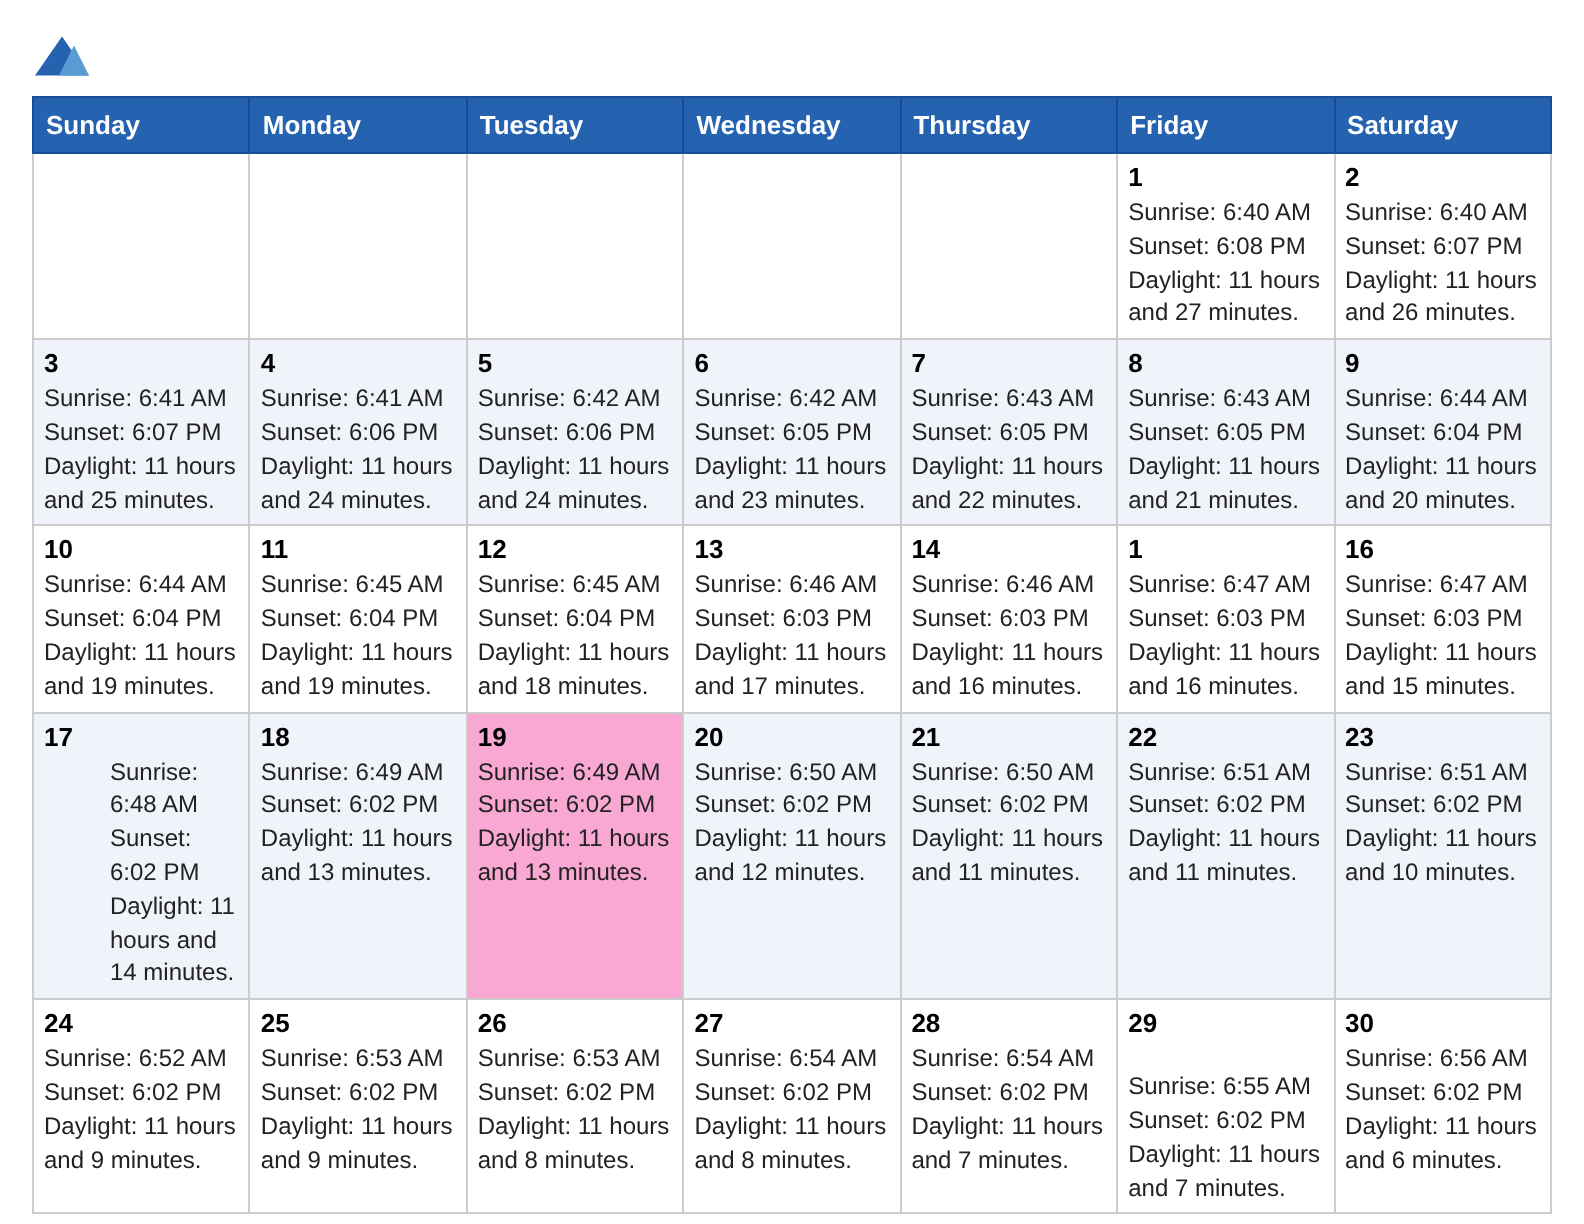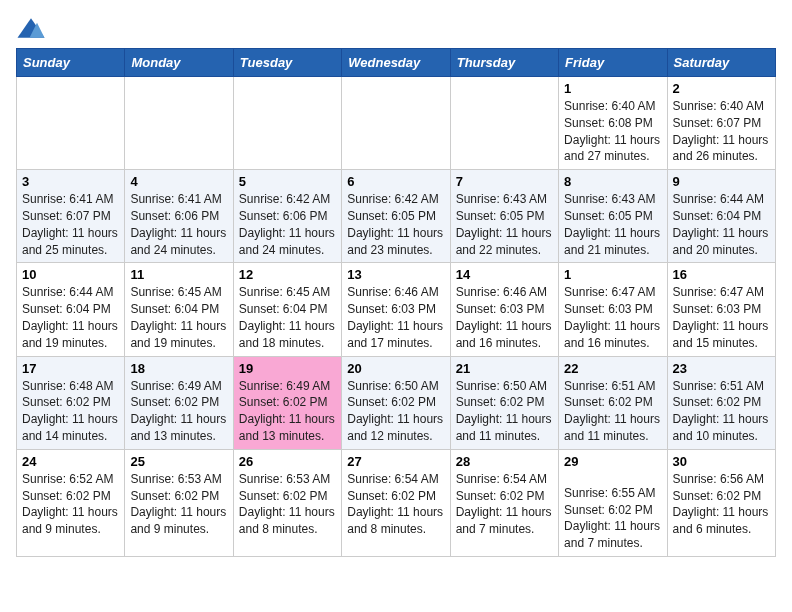--- a/index.html
+++ b/index.html
@@ -53,21 +53,20 @@
       font-size: 11px;
     }
     .calendar-table th {
       background: #2563b0;
       color: #fff;
       text-align: left;
       padding: 6px 6px;
       font-size: 13px;
       font-weight: bold;
       border: 1px solid #1a4d99;
-      font-style: italic;
     }
     .calendar-table td {
       border: 1px solid #ccc;
       vertical-align: top;
       padding: 4px 5px;
       height: 88px;
       width: 14.28%;
     }
     .calendar-table tr:nth-child(even) td {
       background: #f0f4fa;
@@ -227,21 +226,21 @@
         <td style="background: rgb(255, 255, 255);">
           <span class="day-number">16</span>
           <div class="day-info" style="white-space: pre-line;">Sunrise: 6:47 AM
 Sunset: 6:03 PM
 Daylight: 11 hours and 15 minutes.</div>
         </td>
       </tr>
       <tr>
         <td style="background: rgb(240, 244, 250);">
           <span class="day-number">17</span>
-          <div class="day-info" style="white-space: pre-line;">Sunrise: 6:48 AM
+          <div class="day-info" style="white-space: pre-line; margin-left: 33px;">Sunrise: 6:48 AM
 Sunset: 6:02 PM
 Daylight: 11 hours and 14 minutes.</div>
         </td>
         <td style="background: rgb(240, 244, 250);">
           <span class="day-number">18</span>
           <div class="day-info" style="white-space: pre-line;">Sunrise: 6:49 AM
 Sunset: 6:02 PM
 Daylight: 11 hours and 13 minutes.</div>
         </td>
         <td style="background: #f9a8d4;">

